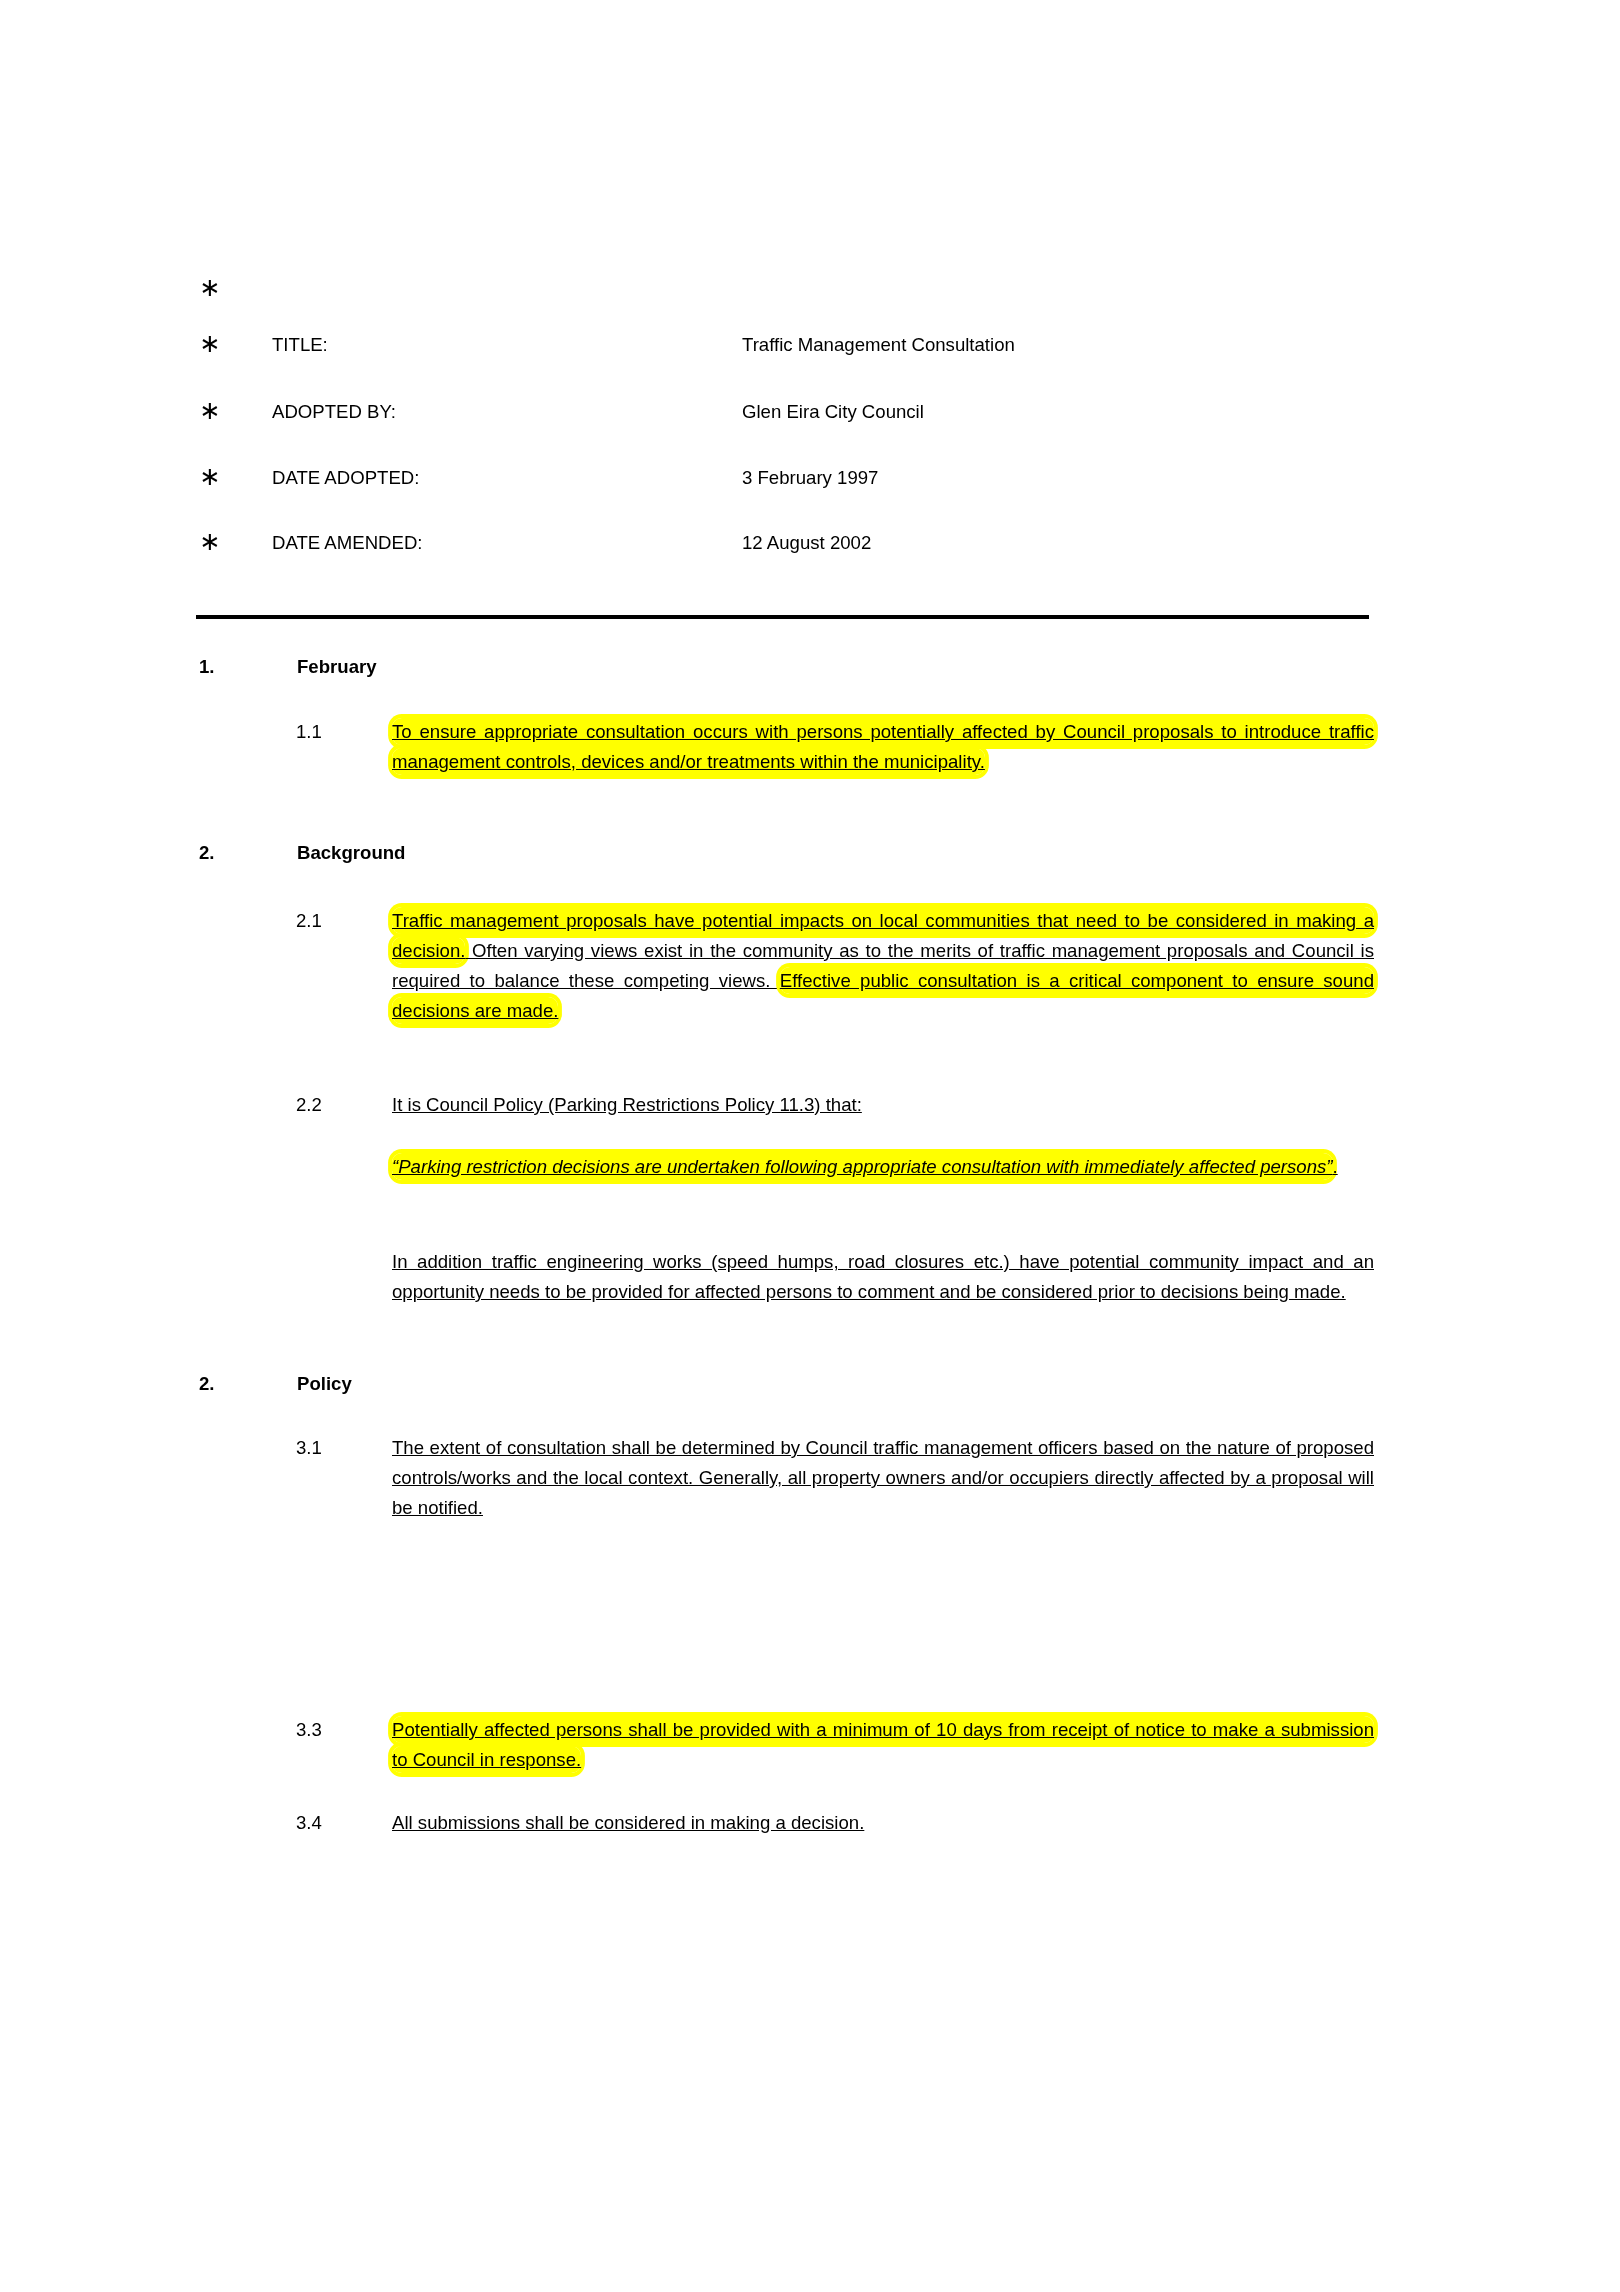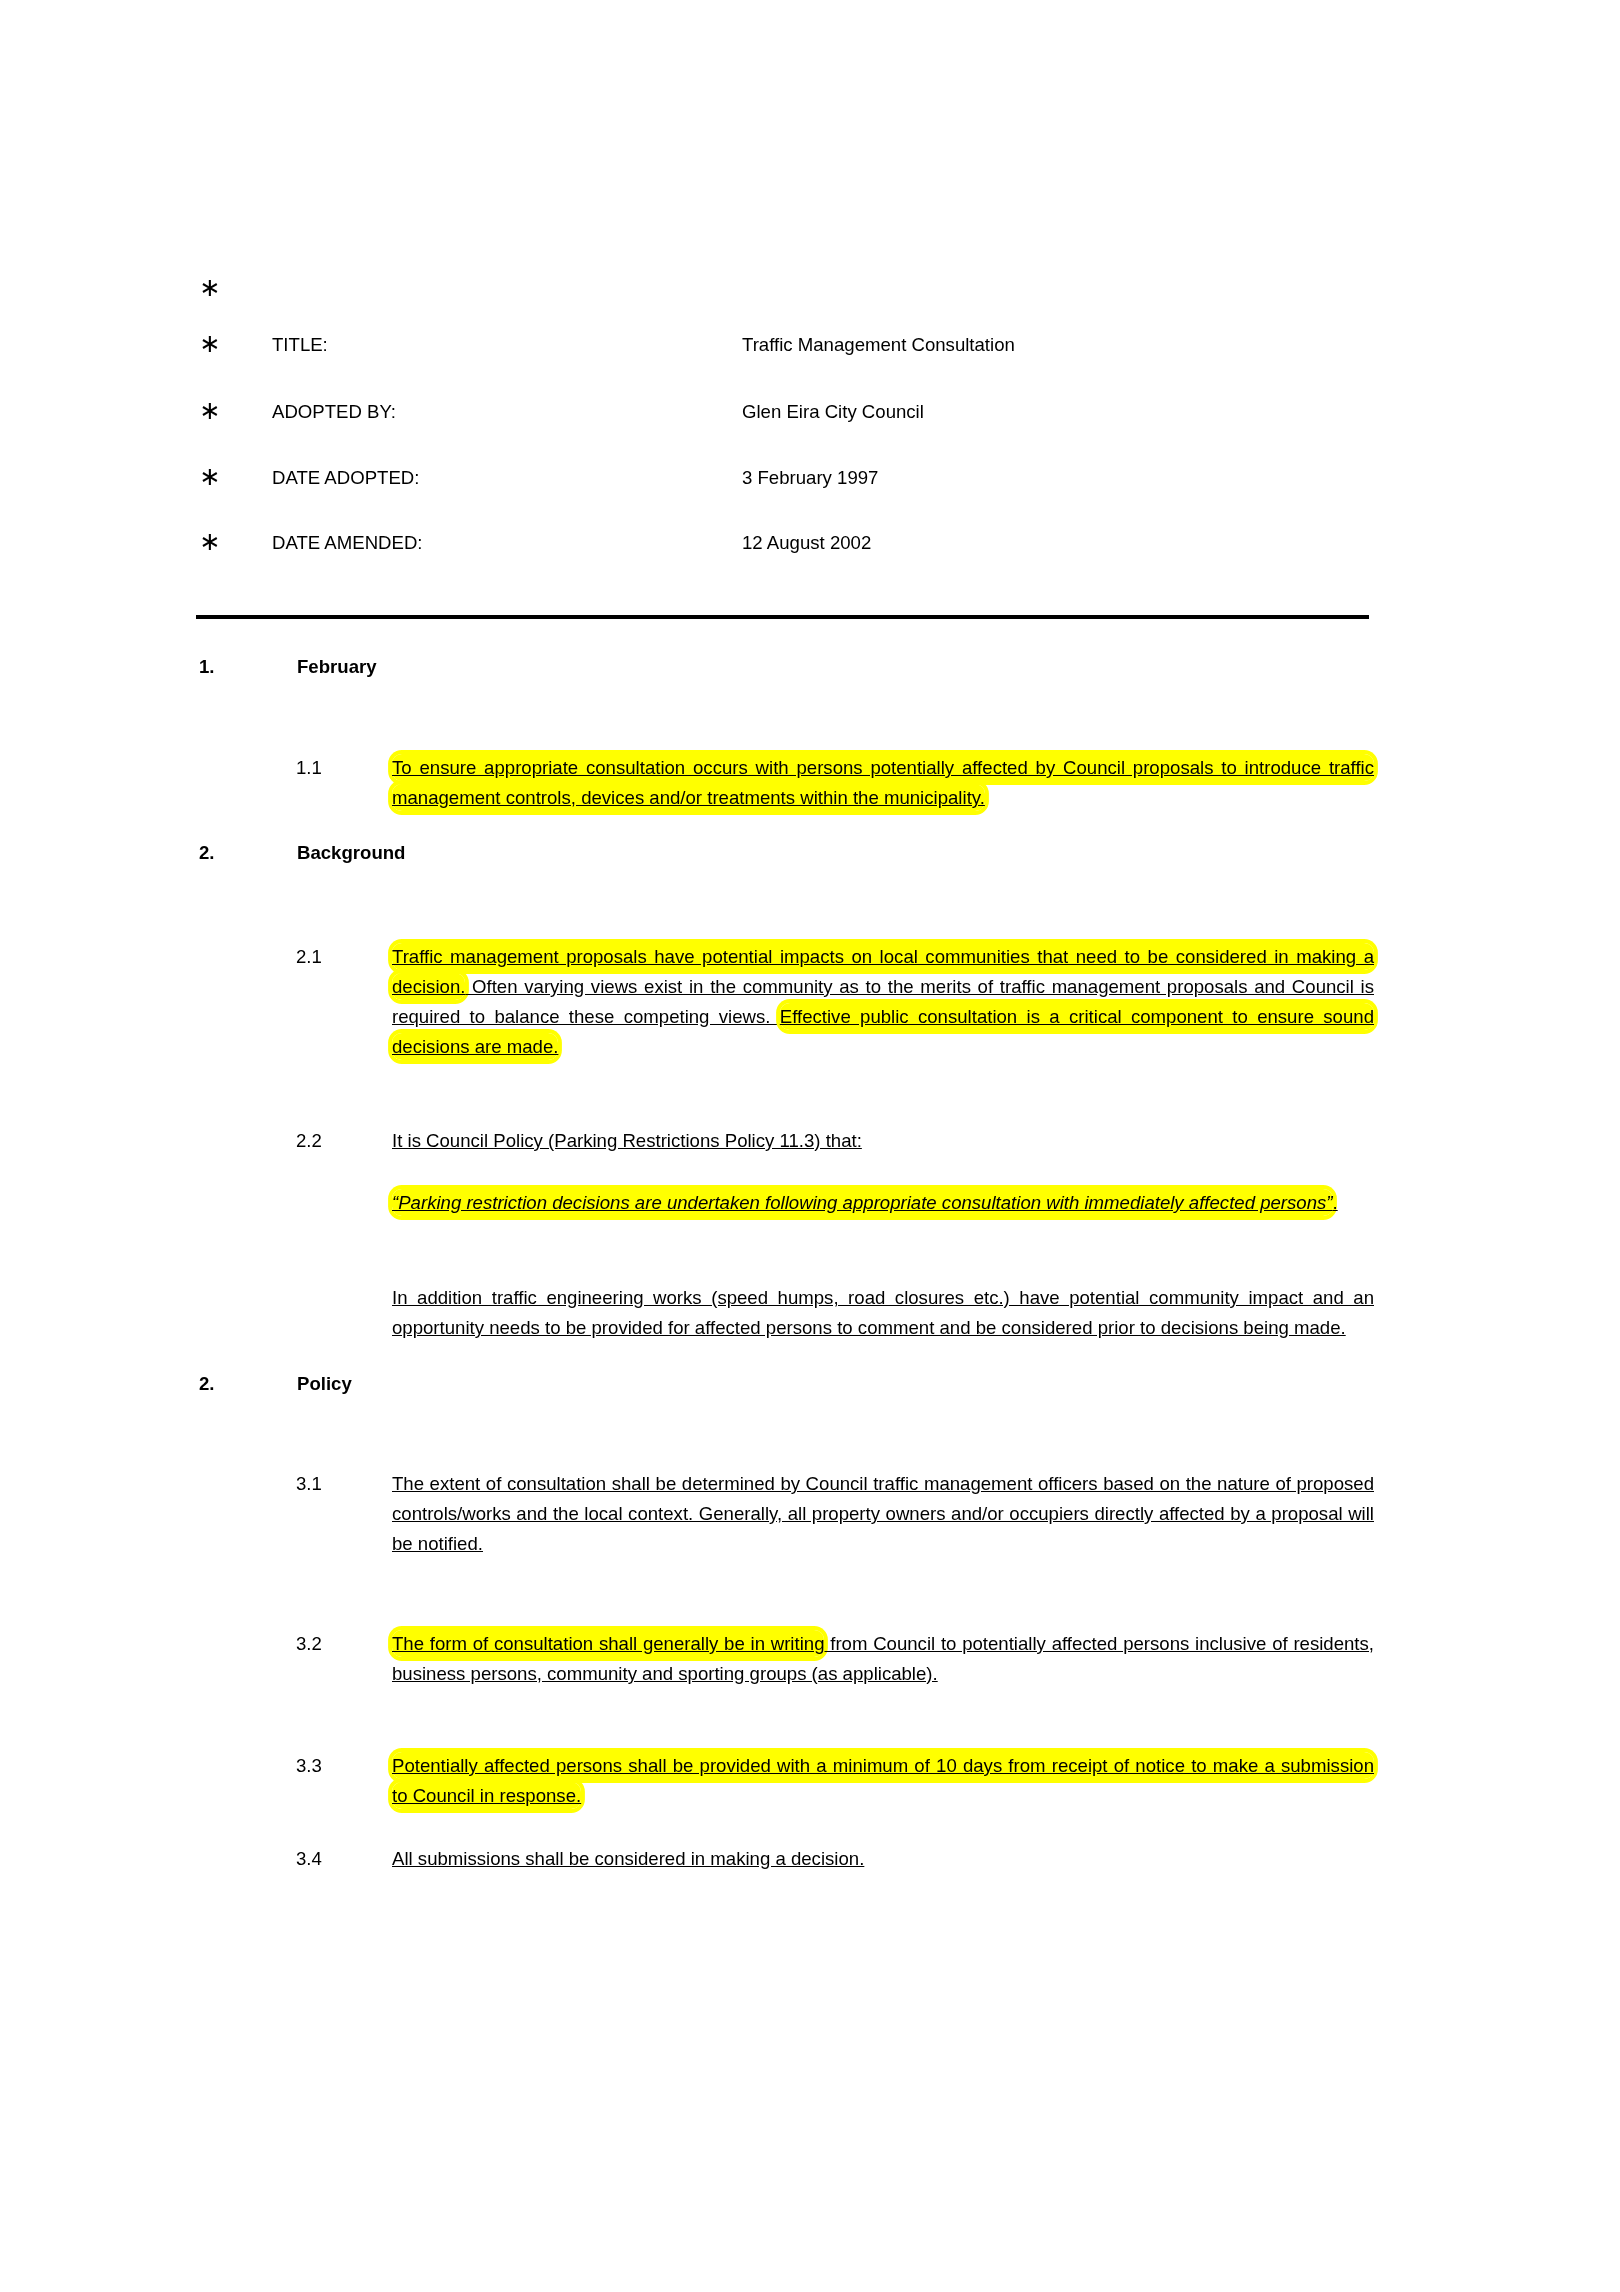--- a/index.html
+++ b/index.html
@@ -27,21 +27,21 @@
     position:absolute; left:742px; top:0;
     font-weight:normal; white-space:nowrap;
   }
   .rule {
     position:absolute; left:196px; top:615px;
     width:1173px; height:3.9px; background:#000000;
   }
   .sheading { position:absolute; left:0; width:100%; height:30px; font-weight:bold; }
   .snum  { position:absolute; left:199px; top:0; }
   .stitle{ position:absolute; left:297px; top:0; }
-  .clause { position:absolute; left:296px; width:1078px;margin-top:36px; }
+  .clause { position:absolute; left:296px; width:1078px; }
   .cnum  { position:absolute; left:0; top:0; }
   .ctext {
     margin-left:96px; width:982px;
     text-align:justify;
     text-decoration:underline;
   }
   .hl {
     background: var(--hl, #ffff00);
     padding:2.9px 0;
     border-radius:9.8px;
@@ -122,24 +122,20 @@
   <div class="sheading" style="top:1369px">
     <span class="snum">2.</span>
     <span class="stitle">Policy</span>
   </div>
 
   <div class="clause" style="top:1433px">
     <span class="cnum">3.1</span>
     <div class="ctext"><span>The extent of consultation shall be determined by Council traffic management officers based on the nature of proposed controls/works and the local context. Generally, all property owners and/or occupiers directly affected by a proposal will be notified.</span></div>
   </div>
 
-  <div class="clause" style="top:1593px">
-    <span class="cnum">3.2</span>
-    <div class="ctext"><span class="hl">The form of consultation shall generally be in writing</span><span> from Council to potentially affected persons inclusive of residents, business persons, community and sporting groups (as applicable).</span></div>
-  </div>
 
   <div class="clause" style="top:1715px">
     <span class="cnum">3.3</span>
     <div class="ctext"><span class="hl">Potentially affected persons shall be provided with a minimum of 10 days from receipt of notice to make a submission to Council in response.</span></div>
   </div>
 
   <div class="clause" style="top:1808px">
     <span class="cnum">3.4</span>
     <div class="ctext"><span>All submissions shall be considered in making a decision.</span></div>
   </div>

